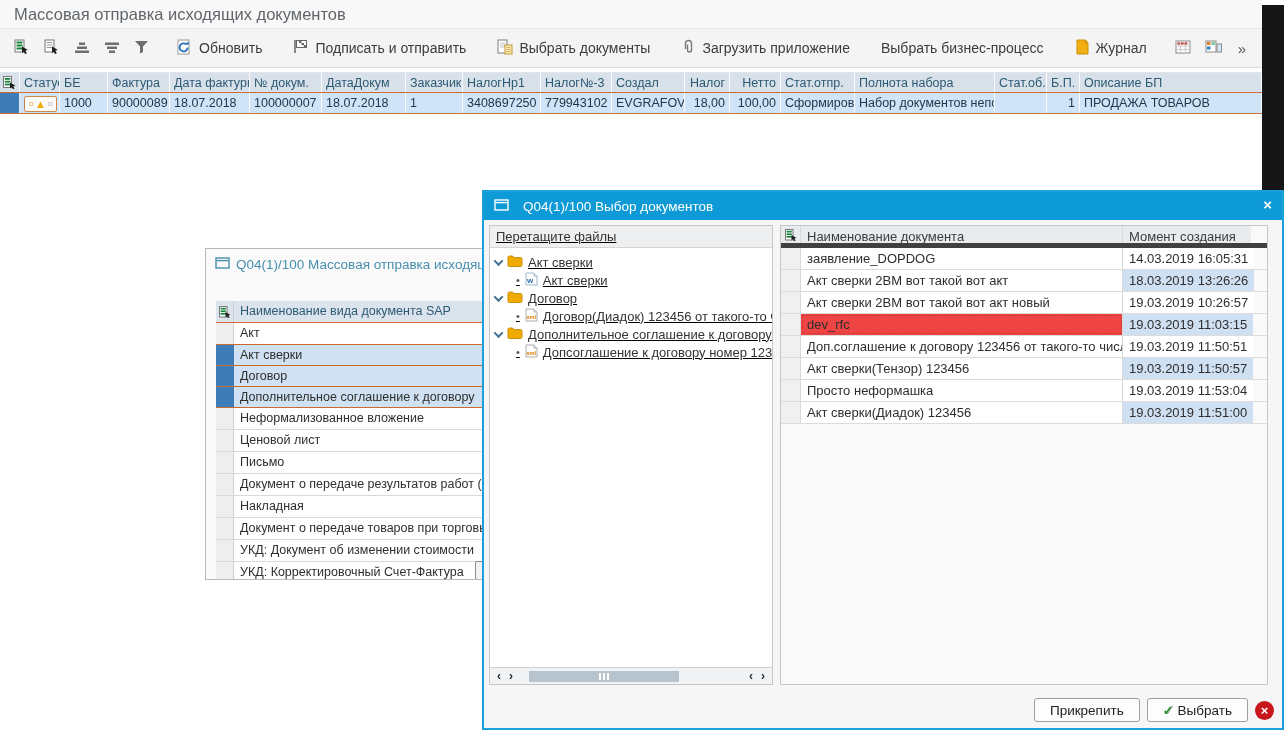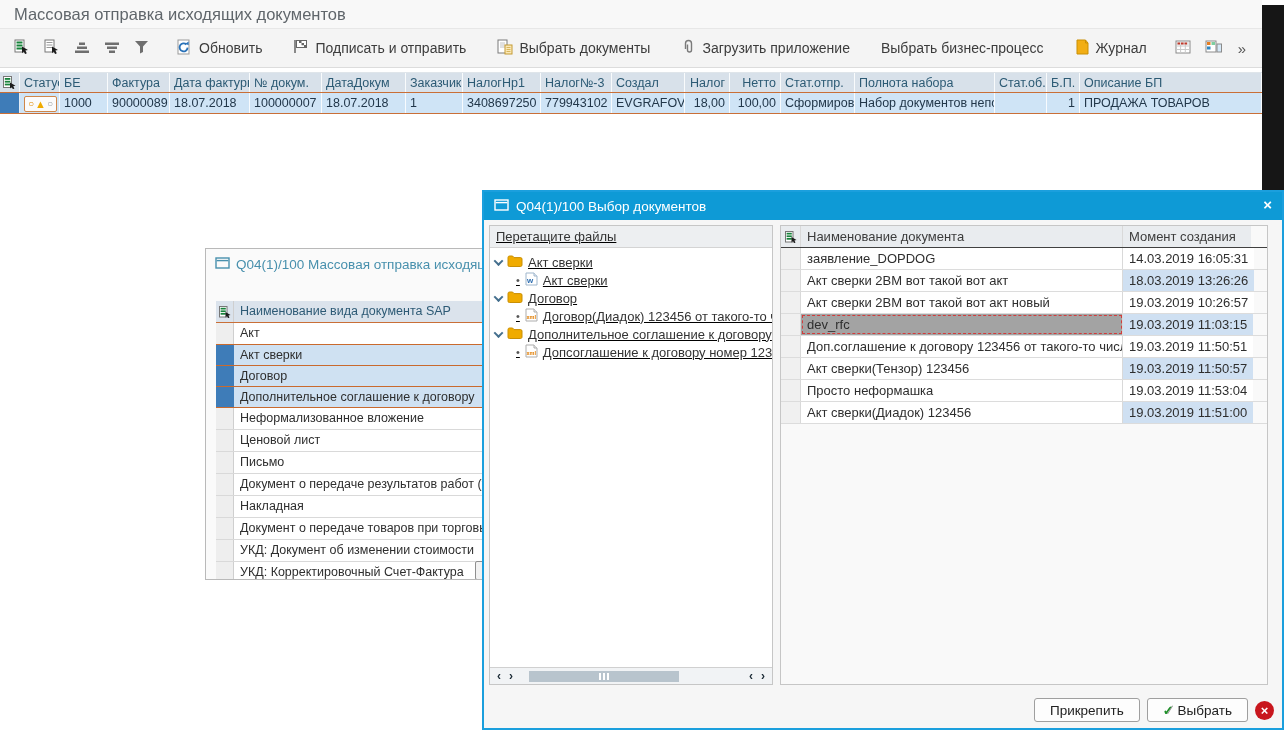--- a/index.html
+++ b/index.html
@@ -59,21 +59,21 @@
   .d1row.sel { border-bottom:1px solid #c96a2e; border-top:1px solid #c96a2e; margin-top:-1px; }
   .d1row.sel .sc { background:#3e7cb8; border-right-color:#3e7cb8; }
   .d1row.sel .lb { background:#cfe1f2; }
   #d1-clipped-btn { position:absolute; left:269px; top:312px; width:26px; height:19px;
                     background:#f2f2f2; border:1px solid #8f8f8f; border-radius:2px; }
 
   
   #dialog2 { position:absolute; left:482px; top:190px; width:802px; height:540px;
              background:#f6f6f6; border:2px solid #1b9fdd; z-index:3; }
   #d2-titlebar { position:absolute; left:0; top:0; width:100%; height:28px; background:#0e9ad6;
-                 color:#fff; display:flex; align-items:center; gap:7px; padding:0 10px; font-size:13.5px; }
+                 color:#fff; display:flex; align-items:center; gap:14px; padding:0 10px; font-size:13.5px; }
   #d2-close { position:absolute; right:10px; top:4px; font-size:15px; font-weight:bold; color:#fff; cursor:default; }
 
   #d2-left { position:absolute; left:5px; top:33px; width:284px; height:460px;
              background:#fff; border:1px solid #c6c6c6;text-decoration:underline; }
   #tree-header { height:22px; background:#edeff1; border-bottom:1px solid #d4d4d4;
                  font-size:13px; color:#333; padding:3px 6px; }
   #tree { padding-top:5px; font-size:13px; color:#333; }
   .tnode { display:flex; align-items:center; height:18px; gap:5px; padding-left:5px; white-space:nowrap; overflow:hidden; }
   .tnode.child { padding-left:26px; }
   .chev { width:7px; height:7px; border-right:2px solid #456f8e; border-bottom:2px solid #456f8e;
@@ -89,26 +89,26 @@
                       background:repeating-linear-gradient(90deg,#fff 0 2px,rgba(0,0,0,0) 2px 4px); }
 
   #d2-right { position:absolute; left:296px; top:33px; width:488px; height:460px;
               background:#f9f9f9; border:1px solid #c6c6c6; font-size:13px; color:#2e2e2e; }
   .r2row { display:flex; height:22px; line-height:21px; border-bottom:1px solid #dcdcdc; }
   .r2row .sc { flex:0 0 20px; background:#f0f0f0; border-right:1px solid #d9d9d9;
                display:flex; align-items:center; justify-content:center; }
   .r2row .nm { flex:0 0 322px; background:#fff; padding:0 6px; overflow:hidden; white-space:nowrap;
                border-right:1px solid #d9d9d9; }
   .r2row .dt { flex:0 0 128px; background:#fff; padding:0 6px; white-space:nowrap; }
-  .r2row.hd { border-bottom:1px solid #404040; }
+  .r2row.hd { border-bottom:5px solid #404040; }
   .r2row.hd .nm, .r2row.hd .dt { background:#e9ecef; color:#3c3c3c; }
   .r2row.hd .sc { background:#e9ecef; }
   .r2row.hd .dt { }
   .r2row .dt.hl { background:#cfe0f2; }
-  .r2row.focused .nm { background:#a3a3a3; outline:1px dashed #d23c3c; outline-offset:-2px; }
+  .r2row.focused .nm { background:#ef4444; outline:1px dashed #d23c3c; outline-offset:-2px; }
   .r2row.focused .dt { background:#cfe0f2; }
 
   #d2-buttons { position:absolute; right:8px; bottom:6px; display:flex; align-items:center; gap:7px; }
   .dbtn { height:24px; display:flex; align-items:center; gap:6px; padding:0 15px;
           background:#fdfdfd; border:1px solid #9f9f9f; border-radius:3px;
           font-size:13.5px; color:#222; white-space:nowrap; }
   .check { color:#1d8f27; font-weight:bold; font-size:13px; }
   .slash { color:#8a8a8a; margin-left:-10px; font-size:12px; }
   #d2-cancel { width:19px; height:19px; border-radius:50%; background:#c8161d; color:#fff;
                display:flex; align-items:center; justify-content:center;

